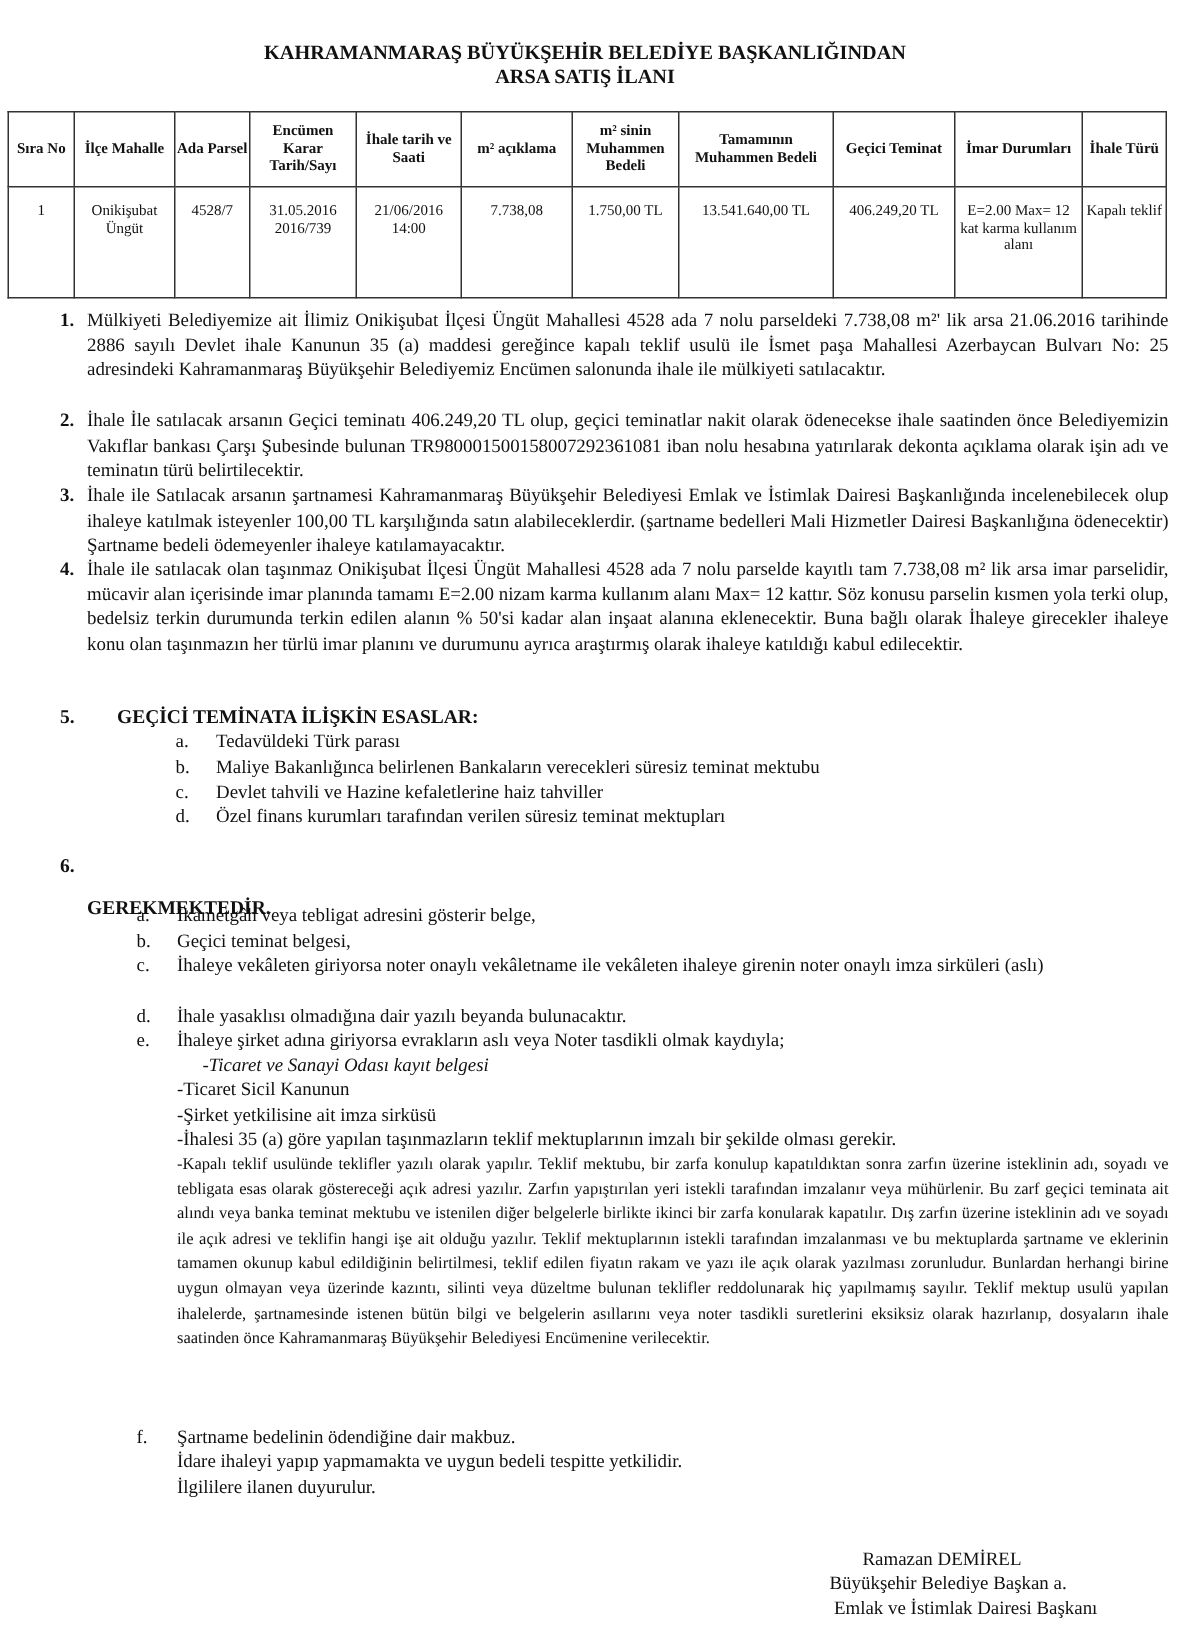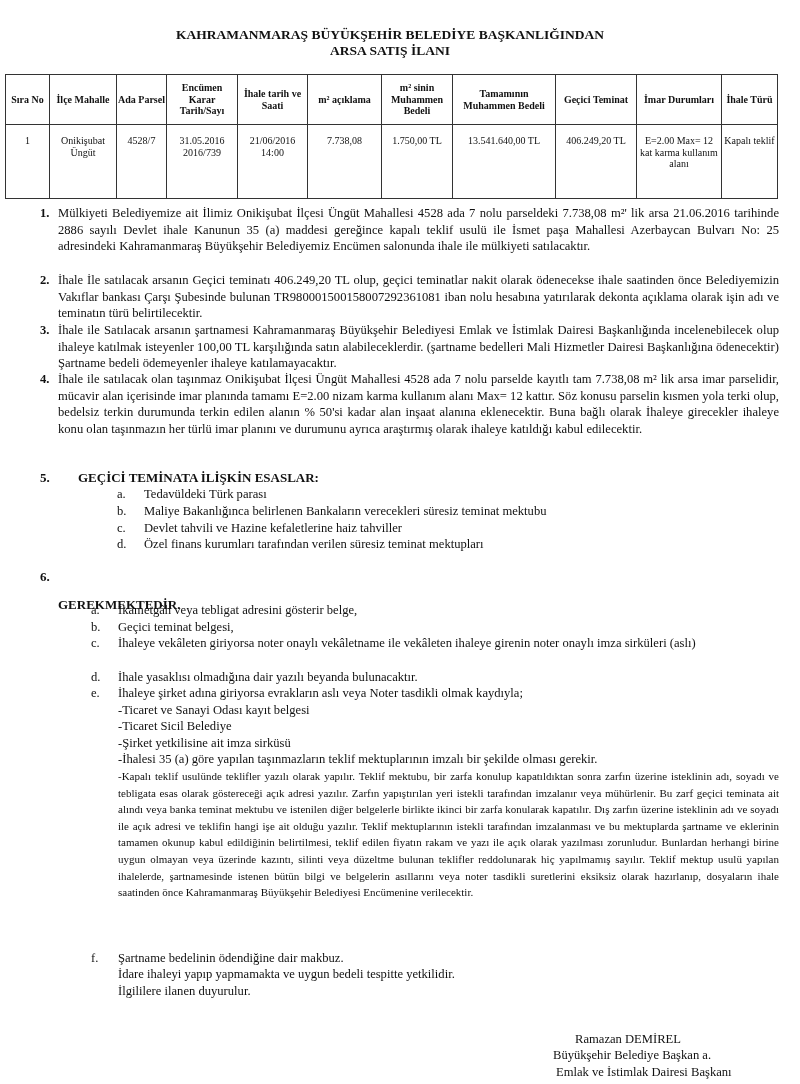--- a/index.html
+++ b/index.html
@@ -142,24 +142,24 @@
 <div class="sub" style="left:91px; top:669px;">
   <span class="lbl">d.</span>
   <span class="txt">İhale yasaklısı olmadığına dair yazılı beyanda bulunacaktır.</span>
 </div>
 <div class="sub" style="left:91px; top:685px;">
   <span class="lbl">e.</span>
   <span class="txt">İhaleye şirket adına giriyorsa evrakların aslı veya Noter tasdikli olmak kaydıyla;</span>
 </div>
 
 <div class="sub" style="left:118px; top:702px;">
-  <span class="txt" style="left:0;">-Ticaret ve Sanayi Odası kayıt belgesi</span>
+  <span class="txt" style="left:17px;font-style:italic;">-Ticaret ve Sanayi Odası kayıt belgesi</span>
 </div>
 <div class="sub" style="left:118px; top:718px;">
-  <span class="txt" style="left:0;">-Ticaret Sicil Belediye</span>
+  <span class="txt" style="left:0;">-Ticaret Sicil Kanunun</span>
 </div>
 <div class="sub" style="left:118px; top:735px;">
   <span class="txt" style="left:0;">-Şirket yetkilisine ait imza sirküsü</span>
 </div>
 <div class="sub" style="left:118px; top:751px;">
   <span class="txt" style="left:0;">-İhalesi 35 (a) göre yapılan taşınmazların teklif mektuplarının imzalı bir şekilde olması gerekir.</span>
 </div>
 
 <div class="body-text" style="left:118px; top:768px; width:661px;">-Kapalı teklif usulünde teklifler yazılı olarak yapılır. Teklif mektubu, bir zarfa konulup kapatıldıktan sonra zarfın üzerine isteklinin adı, soyadı ve tebligata esas olarak göstereceği açık adresi yazılır. Zarfın yapıştırılan yeri istekli tarafından imzalanır veya mühürlenir. Bu zarf geçici teminata ait alındı veya banka teminat mektubu ve istenilen diğer belgelerle birlikte ikinci bir zarfa konularak kapatılır. Dış zarfın üzerine isteklinin adı ve soyadı ile açık adresi ve teklifin hangi işe ait olduğu yazılır. Teklif mektuplarının istekli tarafından imzalanması ve bu mektuplarda şartname ve eklerinin tamamen okunup kabul edildiğinin belirtilmesi, teklif edilen fiyatın rakam ve yazı ile açık olarak yazılması zorunludur. Bunlardan herhangi birine uygun olmayan veya üzerinde kazıntı, silinti veya düzeltme bulunan teklifler reddolunarak hiç yapılmamış sayılır. Teklif mektup usulü yapılan ihalelerde, şartnamesinde istenen bütün bilgi ve belgelerin asıllarını veya noter tasdikli suretlerini eksiksiz olarak hazırlanıp, dosyaların ihale saatinden önce Kahramanmaraş Büyükşehir Belediyesi Encümenine verilecektir.</div>
 

